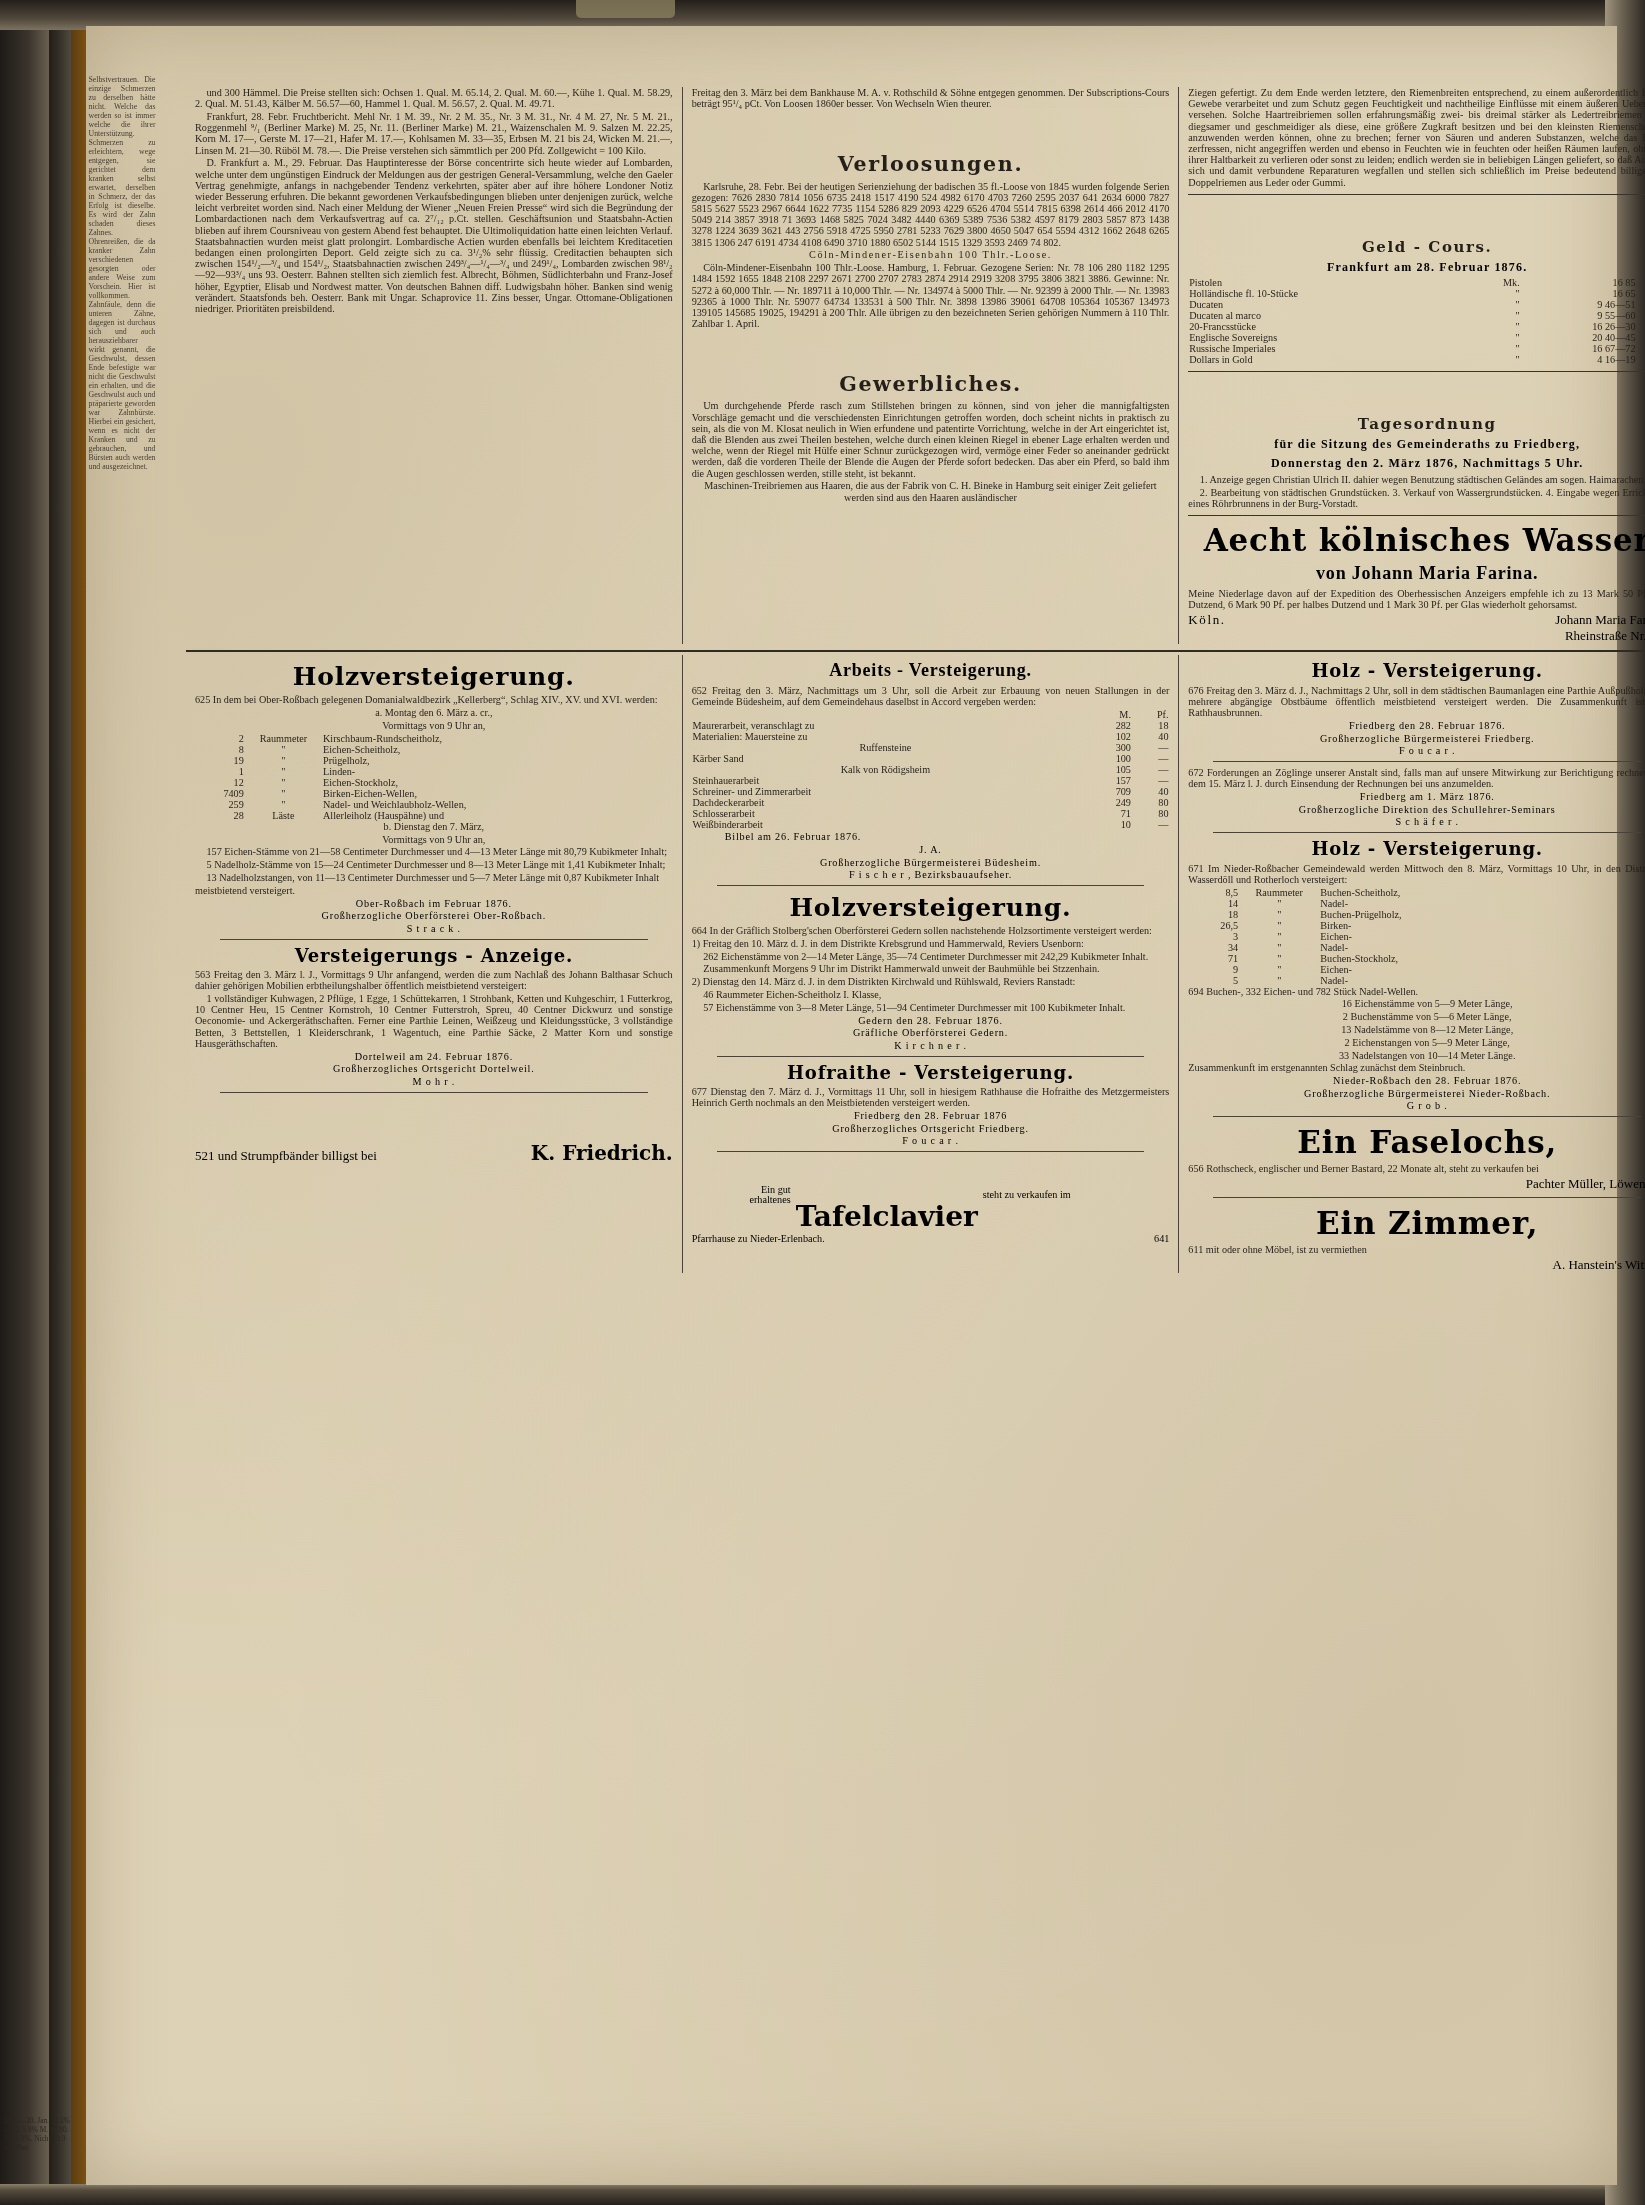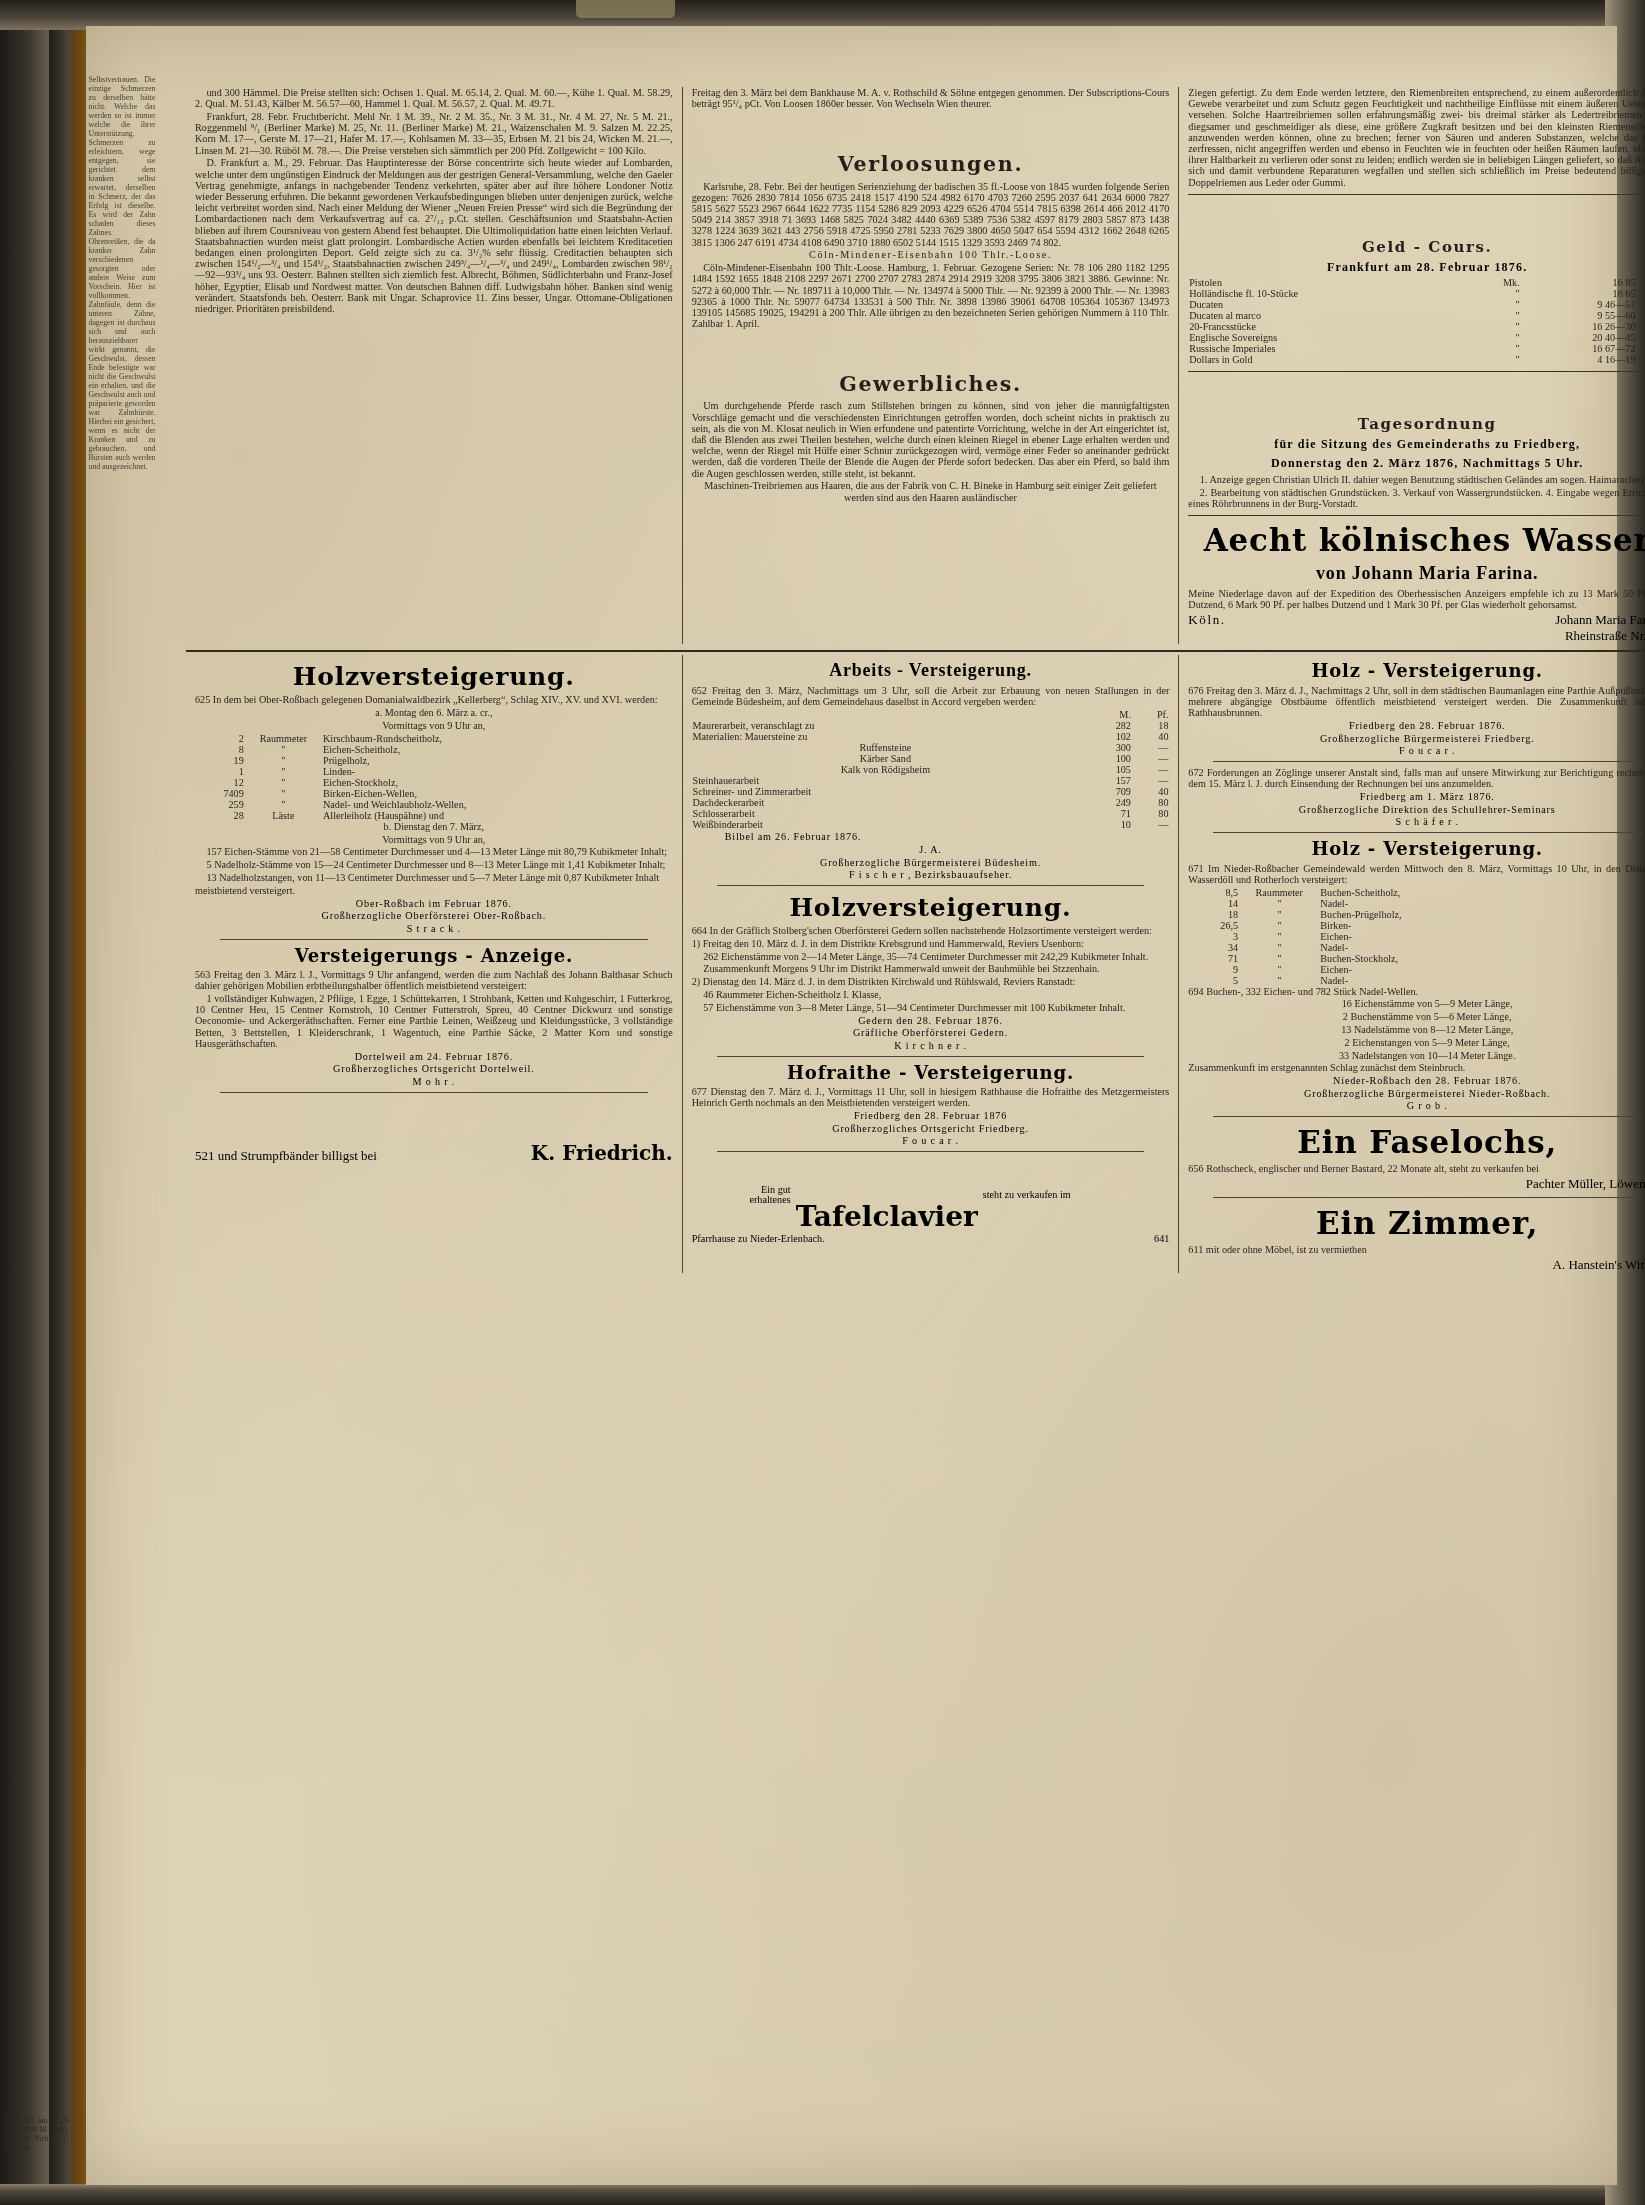--- a/index.html
+++ b/index.html
@@ -278,21 +278,21 @@
               <td>Materialien: Mauersteine zu</td>
               <td class="r">102</td>
               <td class="r">40</td>
             </tr>
             <tr>
               <td style="text-align:center">Ruffensteine</td>
               <td class="r">300</td>
               <td class="r">—</td>
             </tr>
             <tr>
-              <td style="text-align:center">Kärber Sand</td>
+              <td style="">Kärber Sand</td>
               <td class="r">100</td>
               <td class="r">—</td>
             </tr>
             <tr>
               <td style="text-align:center">Kalk von Rödigsheim</td>
               <td class="r">105</td>
               <td class="r">—</td>
             </tr>
             <tr>
               <td>Steinhauerarbeit</td>

